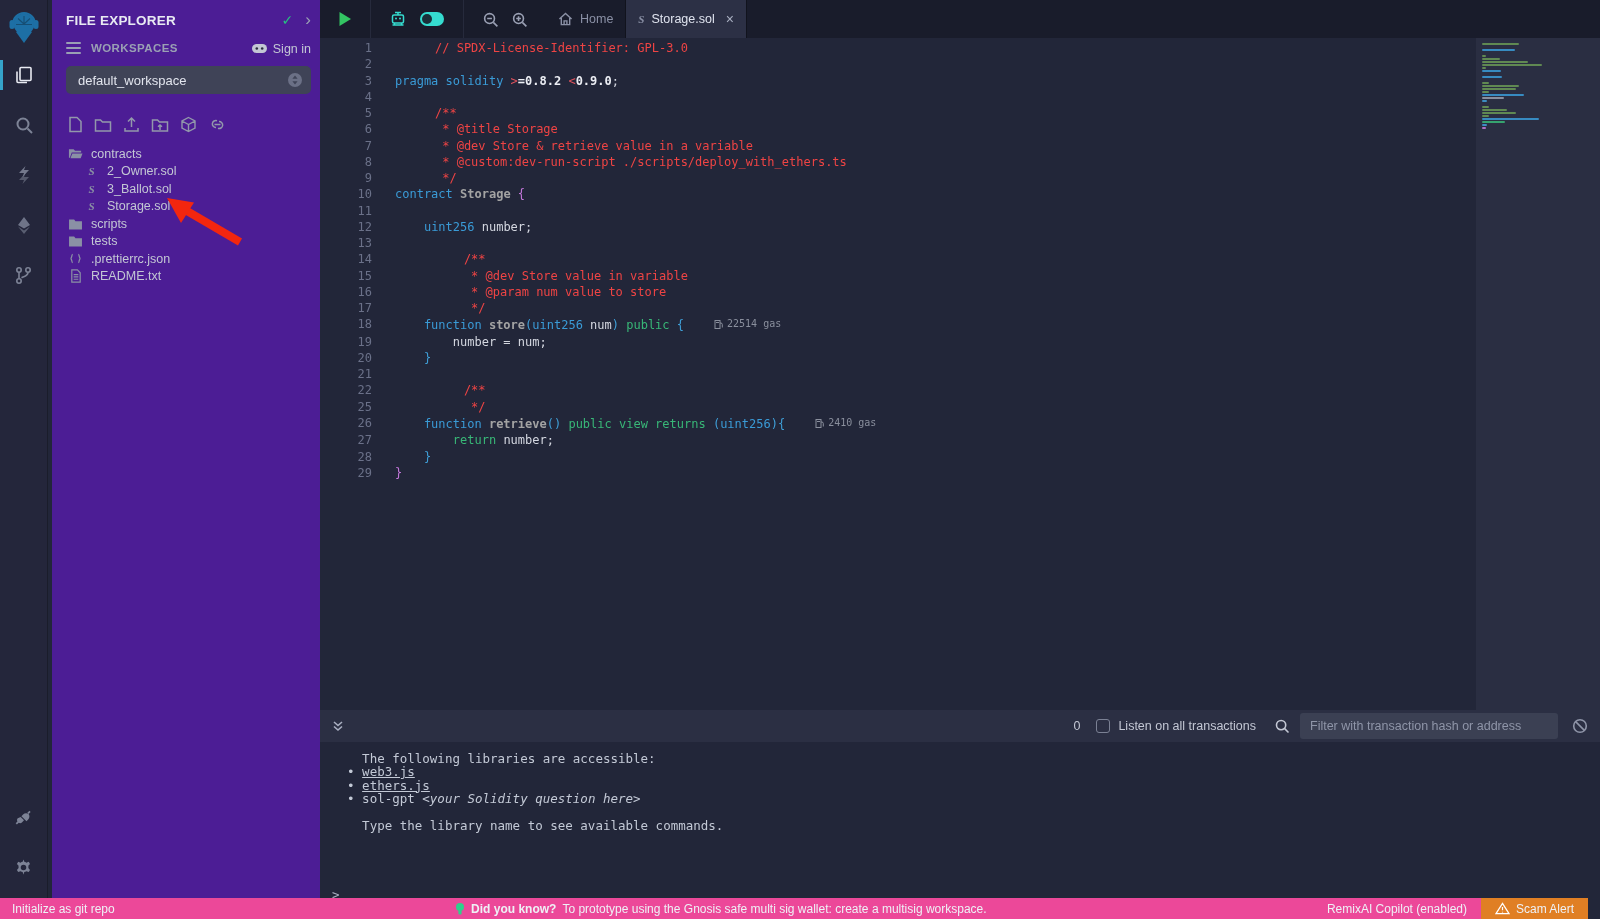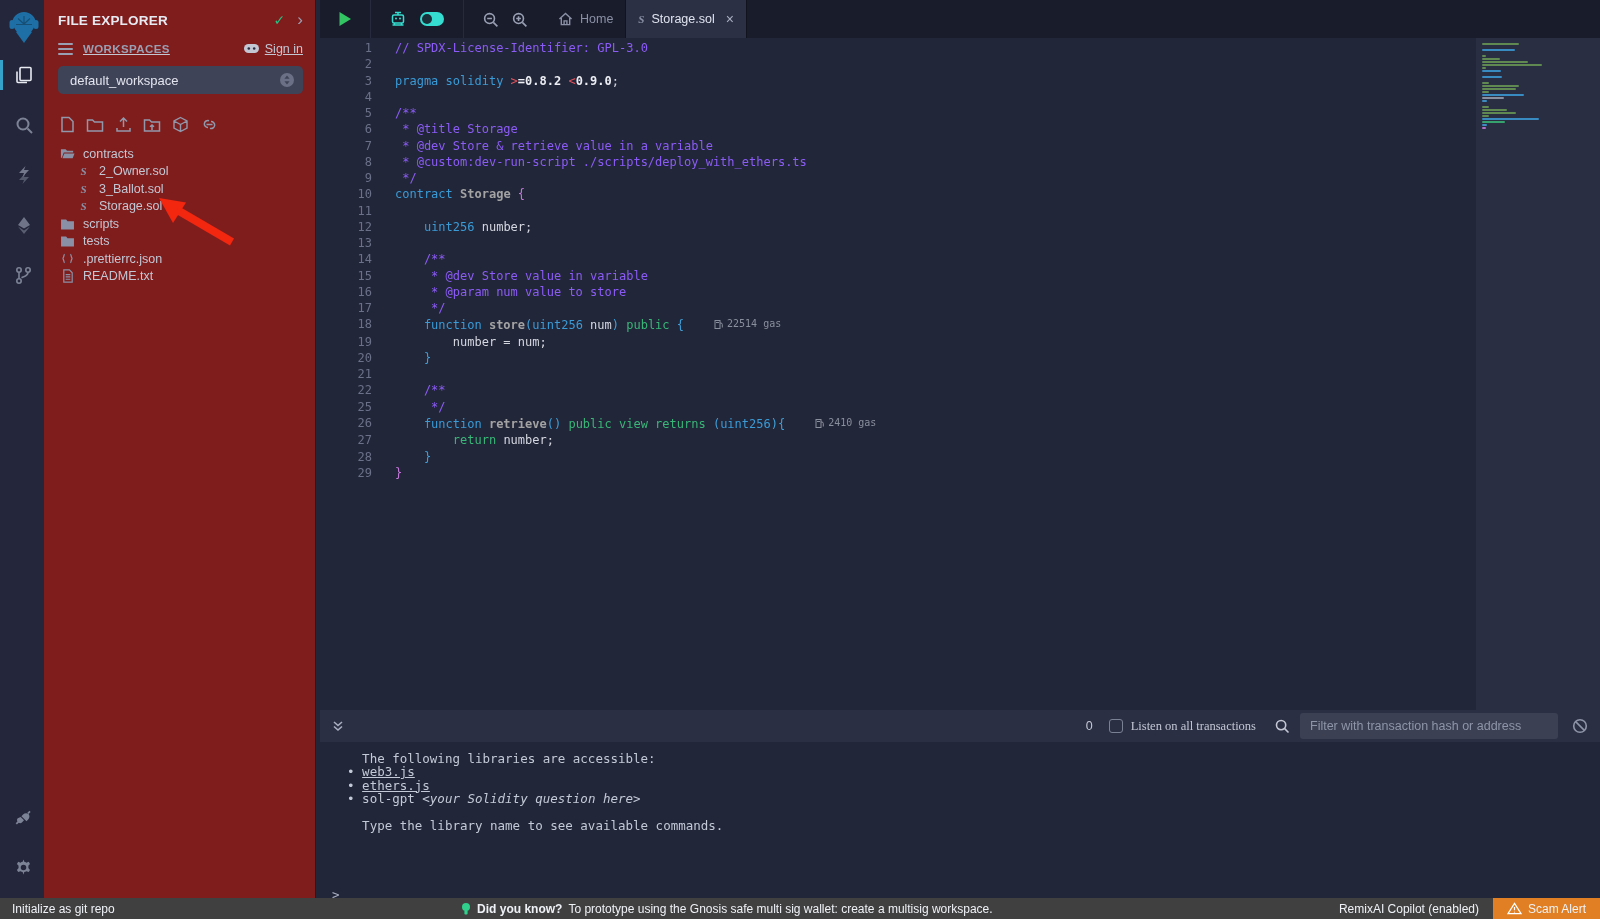--- a/index.html
+++ b/index.html
@@ -15,27 +15,27 @@
   .ib-item { position:relative; width:48px; height:38px; display:flex; align-items:center;
              justify-content:center; color:#7d8396; cursor:pointer; }
   .ib-item.active { color:#e8eaf2; }
   .ib-item.active::before { content:""; position:absolute; left:0; top:4px; bottom:4px;
              width:3px; background:#35a3c9; }
   .ib-gap { height:12px; }
   .ib-spacer { flex:1; }
   .ib-item svg { display:block; }
 
   
-  .filepanel { position:absolute; left:44px; top:0; bottom:21px; width:272px;
-               background:#7f1d1d; border-right:1px solid #1a1d2b; color:#c3c7d4; }
+  .filepanel { position:absolute; left:52px; top:0; bottom:21px; width:272px;
+               background:#4c1d95; border-right:1px solid #1a1d2b; color:#c3c7d4; }
   .fp-header { display:flex; align-items:center; padding:12px 12px 8px 14px; }
   .fp-title { font-size:13.5px; font-weight:700; letter-spacing:.2px; color:#e8eaf2; flex:1; }
   .fp-check { color:#27c082; font-size:14px; margin-right:12px; }
   .fp-chev  { color:#9aa0b4; font-size:17px; line-height:10px; }
-  .ws-row { display:flex; align-items:center; padding:6px 12px 6px 14px;text-decoration:underline; }
+  .ws-row { display:flex; padding:6px 12px 6px 14px; }
   .hamburger { width:15px; display:inline-flex; flex-direction:column; gap:3px; margin-right:10px; }
   .hamburger i { display:block; height:2px; background:#9aa0b4; border-radius:1px; }
   .ws-label { flex:1; font-size:11.5px; font-weight:600; letter-spacing:.4px; color:#9aa0b4; }
   .signin { display:flex; align-items:center; gap:5px; font-size:12.5px; color:#c3c7d4; cursor:pointer; }
   .ws-select { margin:4px 12px 10px 14px; height:28px; background:#3f4357; border-radius:5px;
                display:flex; align-items:center; padding:0 8px 0 12px; cursor:pointer;gap:44px; }
   .ws-name { flex:1; font-size:13px; color:#e2e5ee; }
   .fp-toolbar { display:flex; align-items:center; gap:11px; padding:12px 12px 8px 16px; color:#9298ab; }
   .fp-toolbar .tb { cursor:pointer; display:flex; }
   .tree { padding-top:4px; font-size:12.5px; }
@@ -57,59 +57,59 @@
          color:#8a90a5; cursor:pointer; }
   .tab.active { background:#2c3045; color:#dfe3ee; border-right:1px solid #11131d; border-left:1px solid #11131d; }
   .tab .close { color:#aab0c2; font-size:14px; margin-left:4px; }
 
   .editor { position:absolute; left:0; right:0; top:38px; bottom:188px; background:#222639; overflow:hidden; }
   .code { position:absolute; left:0; top:2px; right:124px; font-family:"DejaVu Sans Mono", monospace;
           font-size:12px; line-height:16.25px; }
   .code-row { display:flex; white-space:pre; }
   .ln { width:52px; text-align:right; color:#6b7189; flex:0 0 52px; user-select:none; }
   .lc { margin-left:23px; color:#d4d7e0; }
-  .tok-cm { color:#8b5cf6; }
+  .tok-cm { color:#ef4444;margin-left:40px; }
   .tok-kw { color:#3a9bd7; }
   .tok-gr { color:#38b777; }
   .tok-op { color:#e0535d; }
   .tok-num { color:#eceef4; font-weight:700; }
   .tok-fn { color:#a3a3a3; font-weight:700; }
   .tok-pl { color:#d4d7e0; }
   .tok-b1 { color:#c678dd; }
   .tok-b2 { color:#3f9fd8; }
   .gas { color:#8a8f9d; font-size:10px; margin-left:30px; display:inline-flex; align-items:center; gap:4px; }
   .minimap-col { position:absolute; right:0; top:0; bottom:0; width:124px; background:#2a2e42; }
   .minimap { position:absolute; left:6px; top:5px; width:70px; }
   .mm-bar { height:2px; margin-bottom:1px; border-radius:1px; opacity:.85; }
 
   
   .termbar { position:absolute; left:0; right:0; bottom:156px; height:32px; background:#2b2f43;
              display:flex; align-items:center; color:#aab0c2; }
   .termbar .chev2 { margin-left:12px; cursor:pointer; display:flex; }
   .termbar .spacer { flex:1; }
   .t-count { font-size:12.5px; color:#c3c7d4; margin-right:16px; }
   .t-check { width:14px; height:14px; border:1px solid #7b8194; border-radius:3px; margin-right:8px; cursor:pointer; }
-  .t-listen { font-size:12.5px; color:#c3c7d4; margin-right:18px;font-family:Liberation Serif, serif; }
+  .t-listen { font-size:12.5px; color:#c3c7d4; margin-right:18px; }
   .t-search { margin-right:10px; display:flex; cursor:pointer; }
   .t-filter { width:258px; height:26px; background:#3b4053; border:none; border-radius:3px;
               color:#dfe3ee; font-size:12.5px; padding:0 10px; outline:none;
               font-family:"Liberation Sans", sans-serif; }
   .t-filter::placeholder { color:#8f95a8; }
   .t-block { margin:0 12px 0 14px; display:flex; cursor:pointer; }
 
   .terminal { position:absolute; left:0; right:0; bottom:0; height:156px; background:#222639;
               font-family:"DejaVu Sans Mono", monospace; font-size:12.5px; line-height:13.4px;
               color:#c3c9d6; padding:10px 0 0 12px; }
   .term-line { white-space:pre; }
   .term-link { text-decoration:underline; cursor:pointer; }
   .term-it { font-style:italic; }
   .prompt { margin-top:56px; color:#aab0c2; }
 
   
-  .statusbar { position:absolute; left:0; right:0; bottom:0; height:21px; background:#404040;
+  .statusbar { position:absolute; left:0; right:12px; bottom:0; height:21px; background:#ec4899;
                display:flex; align-items:center; color:#eef1f6; font-size:12px; }
   .sb-left { padding-left:12px; }
   .sb-center { flex:1; display:flex; align-items:center; justify-content:center; gap:6px; }
   .sb-bold { font-weight:700; }
   .sb-copilot { margin-right:14px; white-space:nowrap; }
   .sb-scam { height:21px; background:#e07f24; display:flex; align-items:center; gap:6px;
              padding:0 14px; cursor:pointer; white-space:nowrap; }
 </style>
 </head>
 <body>

